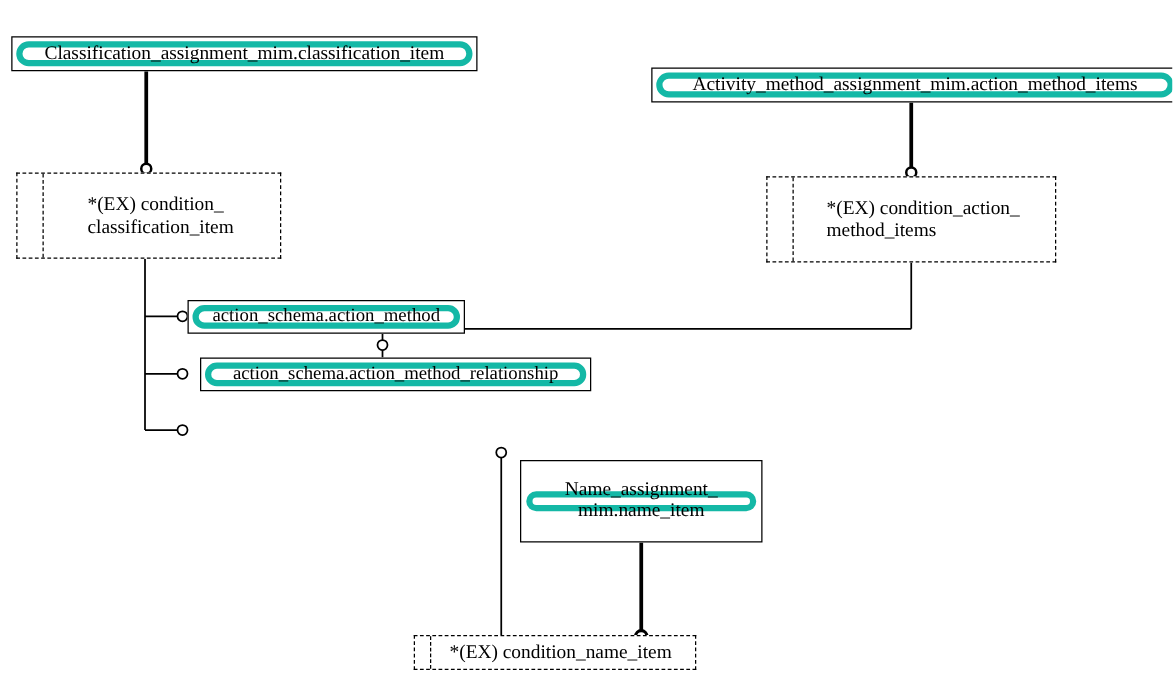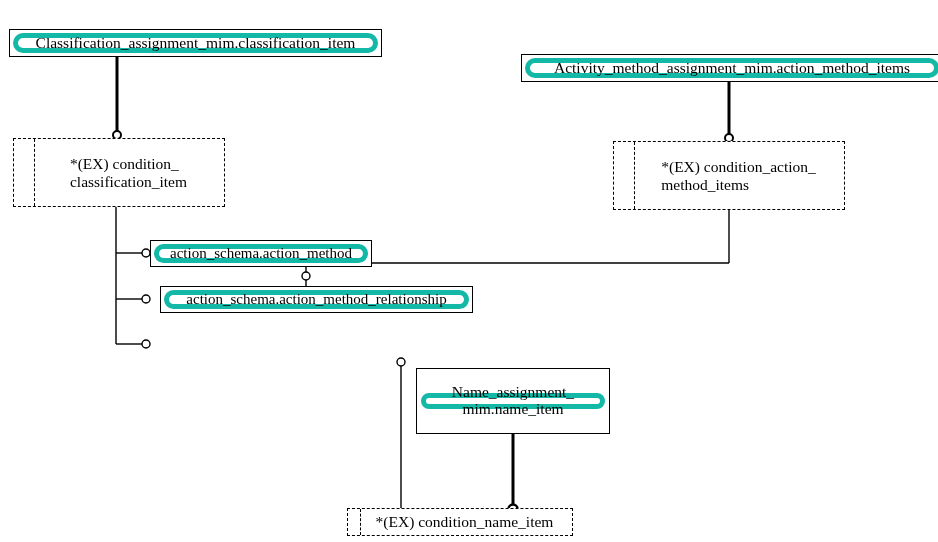--- a/index.html
+++ b/index.html
@@ -179,20 +179,20 @@
 
   <div class="node" style="left:416px; top:368px; width:194px; height:66px;">
     <div class="sel-outer" style="padding:24px 4px;">
       <div class="sel-inner fs16" style="border-radius:26px;">
         <span class="label">Name_assignment_
 mim.name_item</span>
       </div>
     </div>
   </div>
 
-  <div class="node" style="left:347px; top:508px; width:226px; height:28px;">
+  <div class="node" style="left:331px; top:508px; width:226px; height:28px;">
     <div class="dash-outer">
       <span class="dash-divider" style="left:12px;"></span>
       <span class="label fs16" style="padding-left:14px;">*(EX) condition_name_item</span>
     </div>
   </div>
 
 </div>
 
 </body></html>

